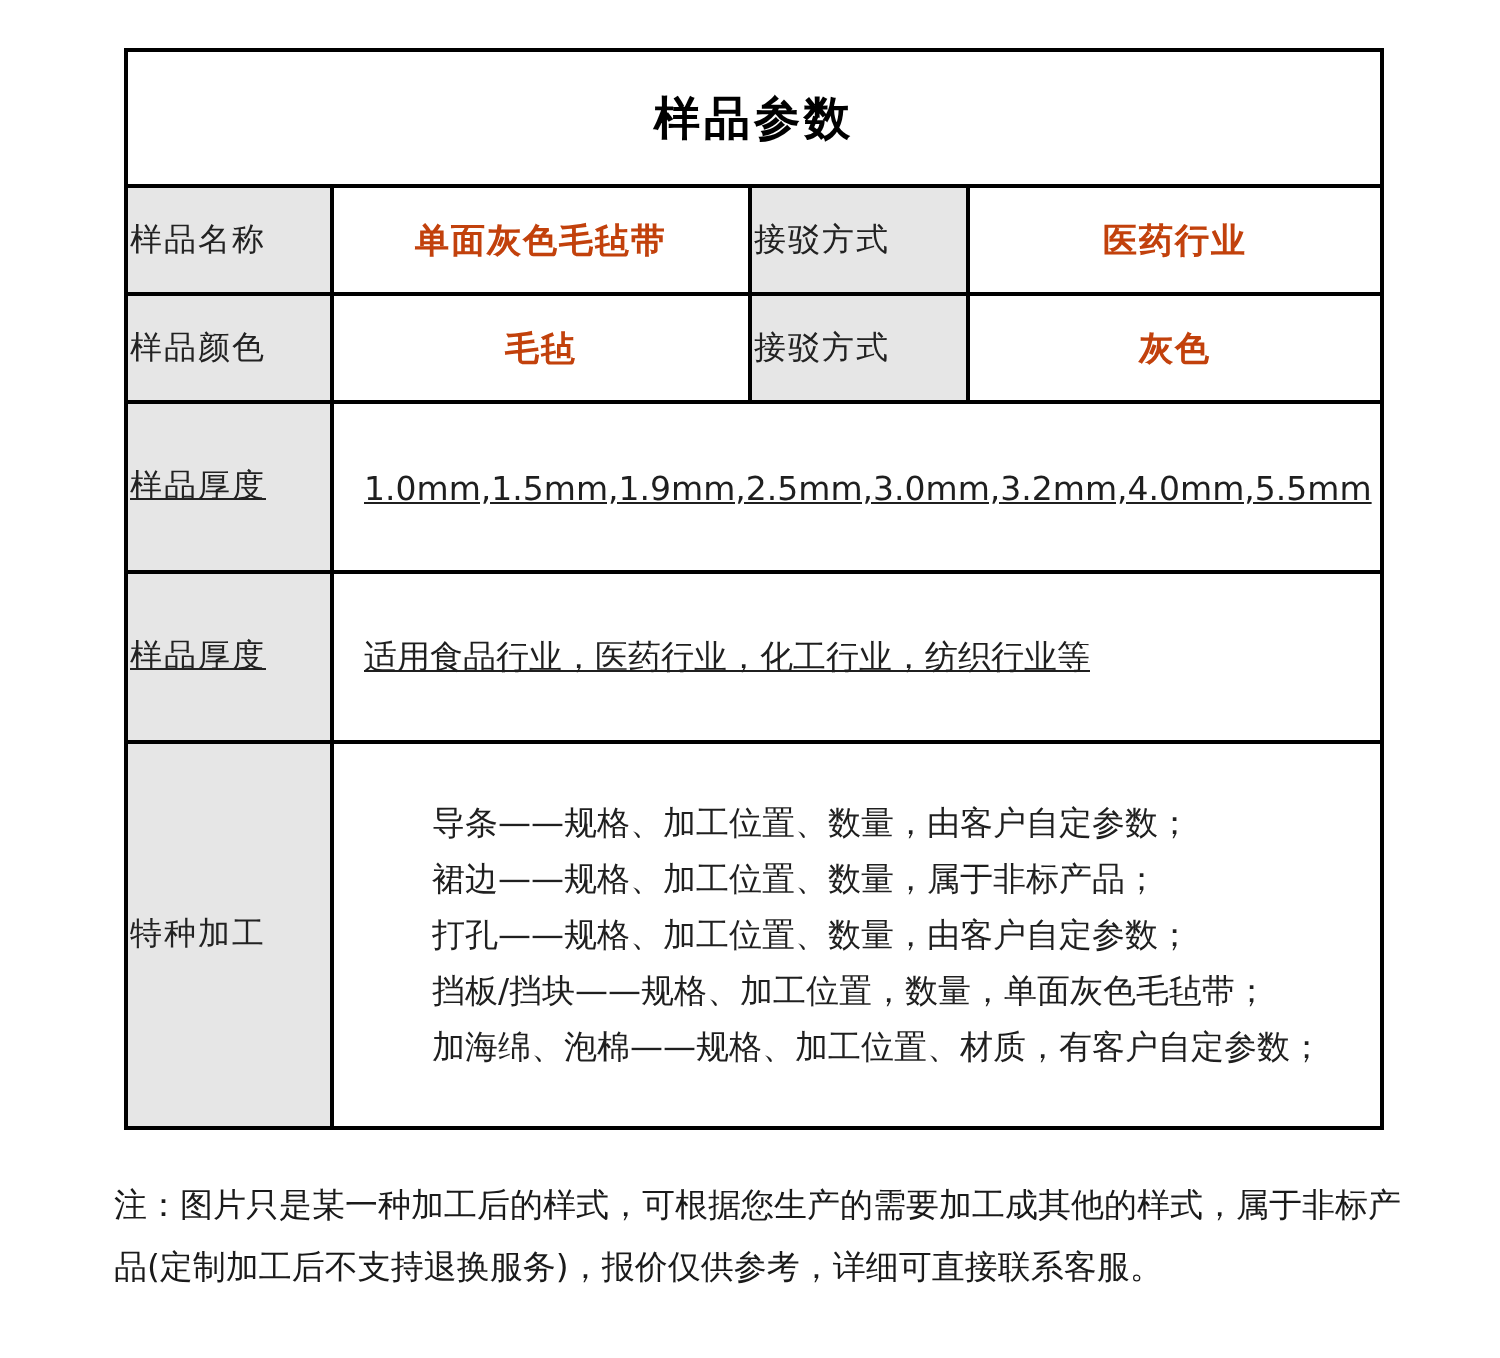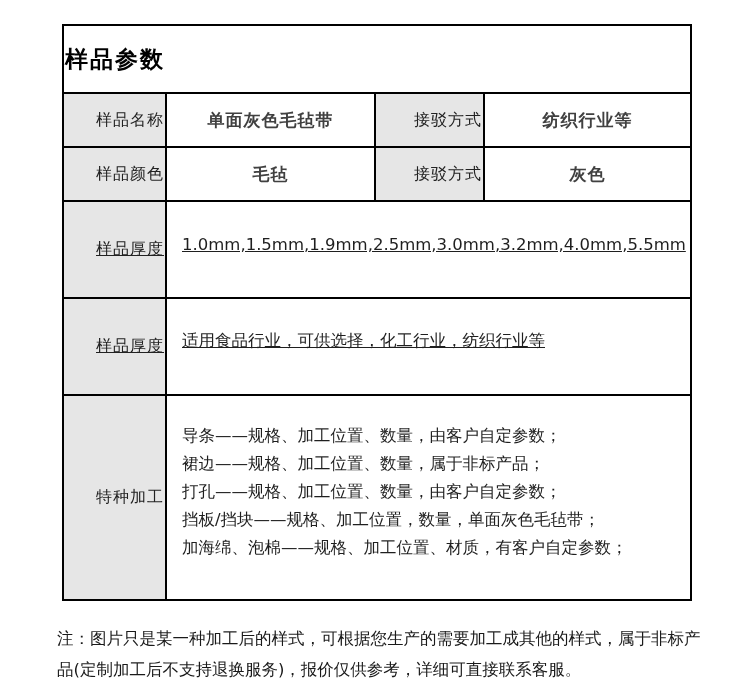--- a/index.html
+++ b/index.html
@@ -29,51 +29,52 @@
   col.c2 { width: 209px; }
   col.c3 { width: 109px; }
   col.c4 { width: 207px; }
 
   .r-title td { height: 64px; }
   .r-sm td    { height: 50px; }
   .r-md td    { height: 64px; text-decoration: underline; }
   .r-lg td    { height: 172px; }
 
   .title-cell {
-    text-align: left;
+    text-align: center;
     font-size: 23px;
     font-weight: bold;
     color: #000000;
     letter-spacing: 2px;
   }
   .label-cell {
     background: #e6e6e6;
-    text-align: right;
+    text-align: left;
     font-size: 16px;
     font-weight: normal;
     color: #222222;
     letter-spacing: 1px;
   }
   .value-center {
     text-align: center;
     font-size: 17px;
     font-weight: bold;
-    color: #404040;
+    color: #c2410c;
     letter-spacing: 1px;
   }
   .value-left {
     text-align: left;
     font-size: 16.5px;
     font-weight: normal;
     color: #1f1f1f;
-    padding: 10px 12px 21px 15px;
+    padding: 10px 12px 9px 15px;
   }
   .value-left.special div {
     line-height: 28px;
     white-space: nowrap;
+    margin-left: 34px;
   }
   .note {
     margin: 22px 0 0 -5px;
     width: 645px;
     font-size: 16.5px;
     line-height: 31px;
     color: #1a1a1a;
     word-break: break-all;
   }
 </style>
@@ -91,38 +92,38 @@
 
     <tbody>
         <tr class="r-title">
       <td colspan="4" class="title-cell">样品参数</td>
     </tr>
 
     <tr class="r-sm">
       <td class="label-cell">样品名称</td>
       <td class="value-center">单面灰色毛毡带</td>
       <td class="label-cell">接驳方式</td>
-      <td class="value-center">纺织行业等</td>
+      <td class="value-center">医药行业</td>
     </tr>
 
     <tr class="r-sm">
       <td class="label-cell">样品颜色</td>
       <td class="value-center">毛毡</td>
       <td class="label-cell">接驳方式</td>
       <td class="value-center">灰色</td>
     </tr>
 
     <tr class="r-md">
       <td class="label-cell">样品厚度</td>
       <td colspan="3" class="value-left">1.0mm,1.5mm,1.9mm,2.5mm,3.0mm,3.2mm,4.0mm,5.5mm</td>
     </tr>
 
     <tr class="r-md">
       <td class="label-cell">样品厚度</td>
-      <td colspan="3" class="value-left">适用食品行业，可供选择，化工行业，纺织行业等</td>
+      <td colspan="3" class="value-left">适用食品行业，医药行业，化工行业，纺织行业等</td>
     </tr>
 
     <tr class="r-lg">
       <td class="label-cell">特种加工</td>
       <td colspan="3" class="value-left special">
         <div>导条——规格、加工位置、数量，由客户自定参数；</div>
         <div>裙边——规格、加工位置、数量，属于非标产品；</div>
         <div>打孔——规格、加工位置、数量，由客户自定参数；</div>
         <div>挡板/挡块——规格、加工位置，数量，单面灰色毛毡带；</div>
         <div>加海绵、泡棉——规格、加工位置、材质，有客户自定参数；</div>

